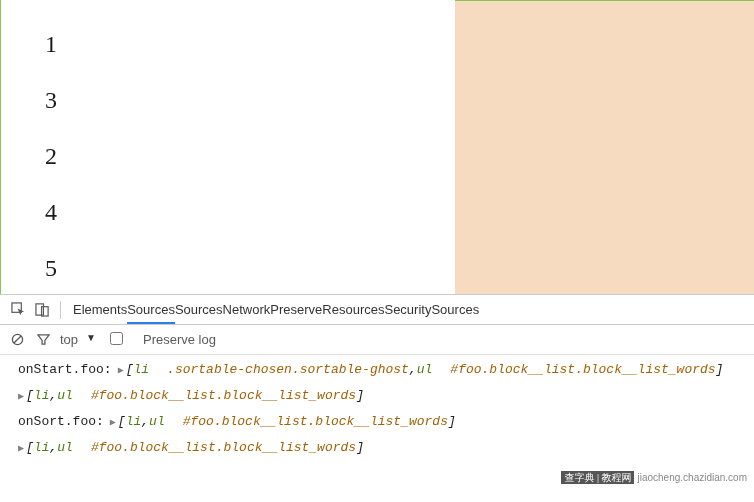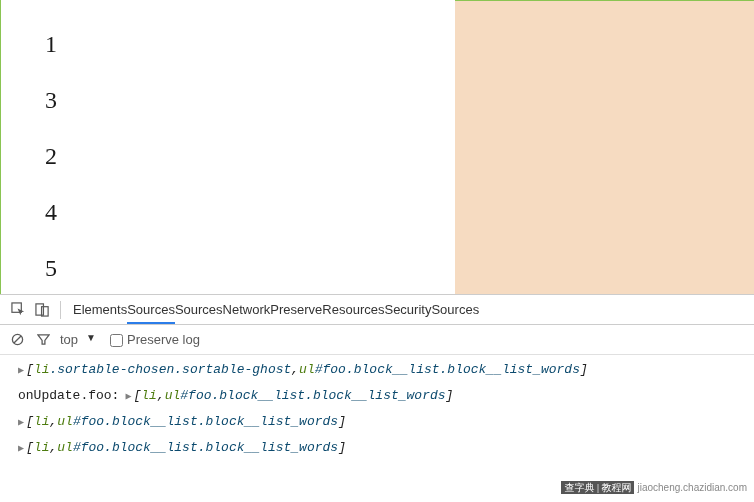--- a/index.html
+++ b/index.html
@@ -97,21 +97,21 @@
 .console-controls .icon-sm svg { width: 13px; height: 13px; }
 .context-picker {
   display: flex; align-items: flex-start; gap: 8px;
   cursor: pointer;
 }
 .context-picker .tri {
   font-size: 10px;
   color: #333;
 }
 .preserve {
-  display: flex; align-items: flex-end; gap: 4px;
+  display: flex; align-items: flex-start; gap: 20px;
   margin-left: 6px;
 }
 .preserve input { cursor: pointer; }
 .log-area {
   font-family: Consolas, "Courier New", monospace;
   font-size: 13px;
   padding: 2px 0;
 }
 .log-row {
   display: flex;
@@ -127,26 +127,26 @@
 }
 .expander {
   color: #808080;
   font-size: 10px;
   margin-right: 2px;
   cursor: pointer;
   display: inline-block;
 }
 .bracket { color: #222; font-style: italic; }
 .tk-el { color: #4d7c0f; font-style: italic; }
-.tk-sel { color: #0c4a6e; font-style: italic; }
+.tk-sel { color: #a16207; font-style: italic; margin-left: 18px; }
 .tk-comma { color: #222; font-style: italic; }
 .watermark {
   position: absolute;
   right: 4px;
-  bottom: 6px;
+  bottom: 16px;
   font-size: 10px;
   color: #888;
   background: rgba(255,255,255,0.6);
   padding: 1px 3px;
 }
 .watermark .cn {
   background: #555;
   color: #fff;
   padding: 1px 3px;
   margin-right: 3px;
@@ -211,40 +211,41 @@
       <span class="tri">▼</span>
     </div>
     <label class="preserve">
       <input type="checkbox" style="">
       <span>Preserve log</span>
     </label>
   </div>
 
   <div class="log-area" id="log-area">
       <div class="log-row">
+        <span class="log-label">onStart.foo:</span>
         <span class="expander">▶</span>
         <span class="bracket">[</span>
         <span class="tk-el">li</span>
         <span class="tk-sel">.sortable-chosen.sortable-ghost</span>
         <span class="tk-comma">, </span>
         <span class="tk-el">ul</span>
         <span class="tk-sel">#foo.block__list.block__list_words</span>
         <span class="bracket">]</span>
       </div>
       <div class="log-row">
-        <span class="log-label">onUpdate.foo:</span>
-        <span class="expander">▶</span>
-        <span class="bracket">[</span>
-        <span class="tk-el">li</span>
-        <span class="tk-comma">, </span>
-        <span class="tk-el">ul</span>
-        <span class="tk-sel">#foo.block__list.block__list_words</span>
-        <span class="bracket">]</span>
-      </div>
-      <div class="log-row">
+        <span class="expander">▶</span>
+        <span class="bracket">[</span>
+        <span class="tk-el">li</span>
+        <span class="tk-comma">, </span>
+        <span class="tk-el">ul</span>
+        <span class="tk-sel">#foo.block__list.block__list_words</span>
+        <span class="bracket">]</span>
+      </div>
+      <div class="log-row">
+        <span class="log-label">onSort.foo:</span>
         <span class="expander">▶</span>
         <span class="bracket">[</span>
         <span class="tk-el">li</span>
         <span class="tk-comma">, </span>
         <span class="tk-el">ul</span>
         <span class="tk-sel">#foo.block__list.block__list_words</span>
         <span class="bracket">]</span>
       </div>
       <div class="log-row">
         <span class="expander">▶</span>

